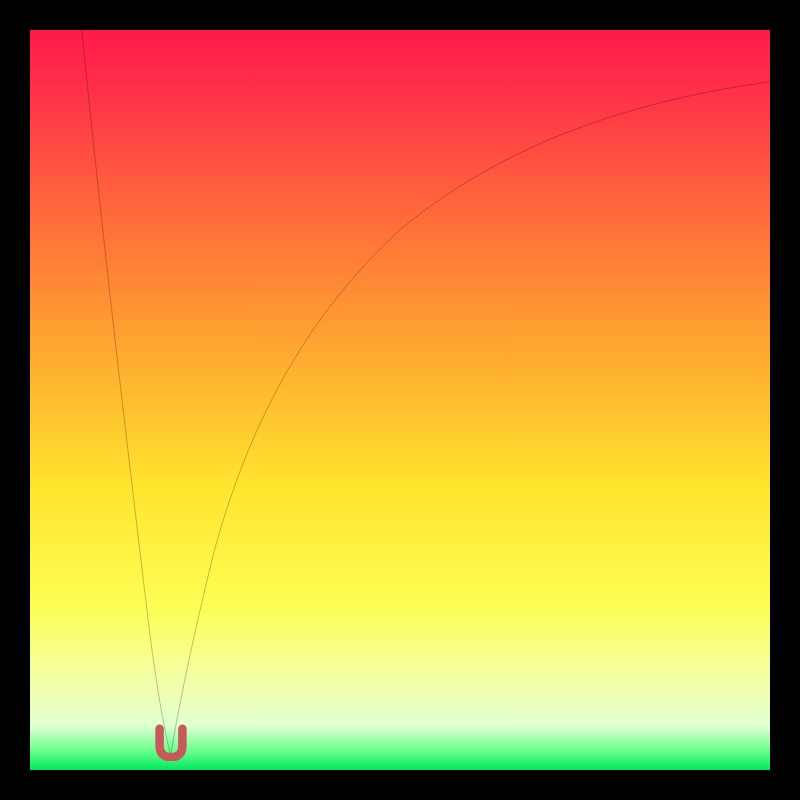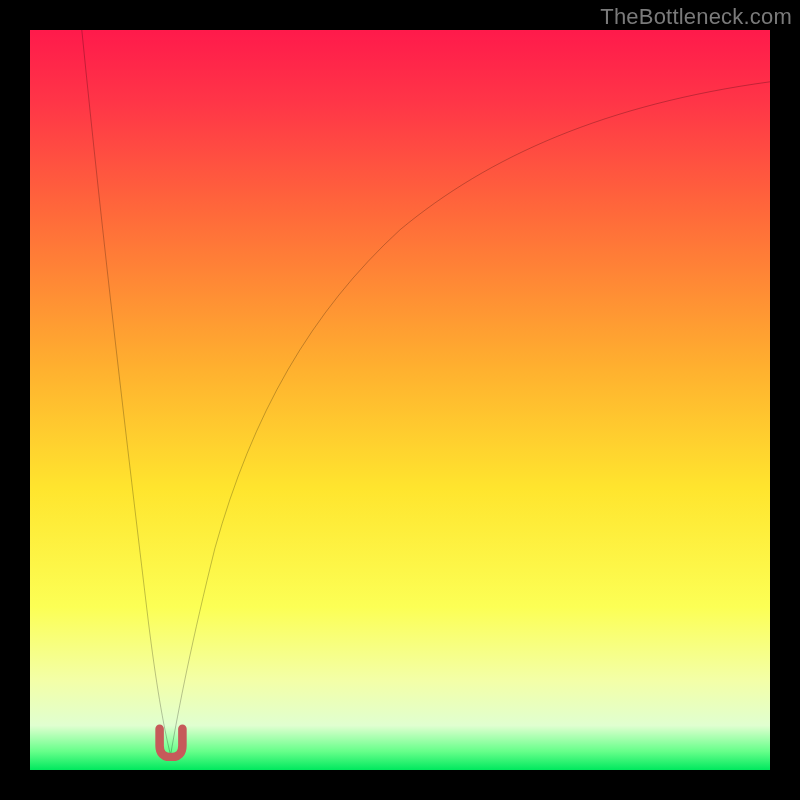--- a/index.html
+++ b/index.html
@@ -89,14 +89,13 @@
     <svg class="marker" viewBox="0 0 40 40" style="left: calc(19% - 19px); top: calc(98% - 32px);">
       <path d="M 8 6
                L 8 24
                Q 8 36 20 36
                Q 32 36 32 24
                L 32 6" fill="none" stroke="#c65a5a" stroke-width="9" stroke-linecap="round" stroke-linejoin="round"></path>
     </svg>
 
   </div>
 
-  <div class="watermark">TheBottleneck.com</div>
 </div>
 
 </body></html>

